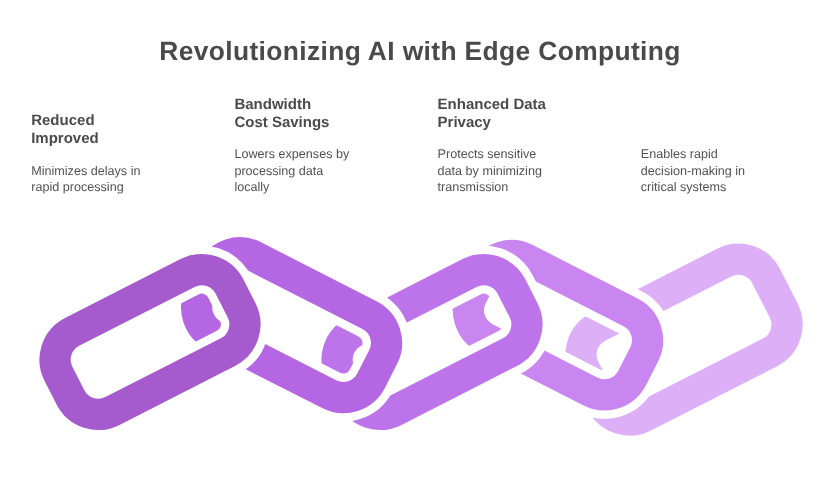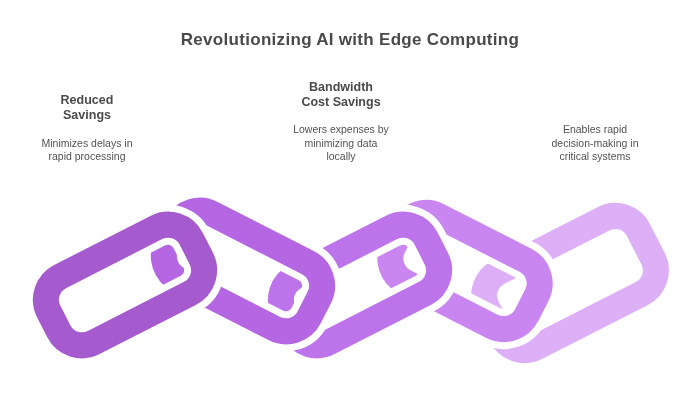--- a/index.html
+++ b/index.html
@@ -8,37 +8,36 @@
     background: var(--bg-color, #ffffff);
     font-family: "Liberation Sans", sans-serif;
     position: relative;
     overflow: hidden;
   }
   .title {
     position: absolute;
     top: 30px; left: 0;
     width: 700px;
     text-align: center;
-    font-size: 17px;
+    font-size: 22px;
     font-weight: 700;
     letter-spacing: 0.3px;
     color: var(--title-color, #4a4a4a);
     margin: 0;
   }
   .features {
     position: absolute;
     top: 62px; left: 26px;
     width: 630px; height: 102px;
     display: flex;
     justify-content: space-between;
     align-items: flex-end;
   }
   .column {
     width: 122px;
-    text-align: center;
   }
   .feature-heading {
     margin: 0 0 13px 0;
     font-size: 12.5px;
     font-weight: 700;
     line-height: 1.22;
     color: var(--heading-color, #4b4b4b);
     white-space: pre-line;
   }
   .feature-desc {
@@ -57,30 +56,37 @@
   svg { display: block; }
 </style>
 </head>
 <body>
 
 <h1 class="title">Revolutionizing AI with Edge Computing</h1>
 
 <div class="features">
   <div class="column">
     <h3 class="feature-heading">Reduced
-Savings</h3>
+Improved</h3>
     <p class="feature-desc">Minimizes delays in
 rapid processing</p>
   </div>
   <div class="column">
     <h3 class="feature-heading">Bandwidth
 Cost Savings</h3>
     <p class="feature-desc">Lowers expenses by
-minimizing data
+processing data
 locally</p>
+  </div>
+  <div class="column">
+    <h3 class="feature-heading">Enhanced Data
+Privacy</h3>
+    <p class="feature-desc">Protects sensitive
+data by minimizing
+transmission</p>
   </div>
   <div class="column">
     <p class="feature-desc">Enables rapid
 decision-making in
 critical systems</p>
   </div>
 </div>
 
 <div class="chain-wrap">
   <svg width="700" height="205" viewBox="0 0 700 205">

